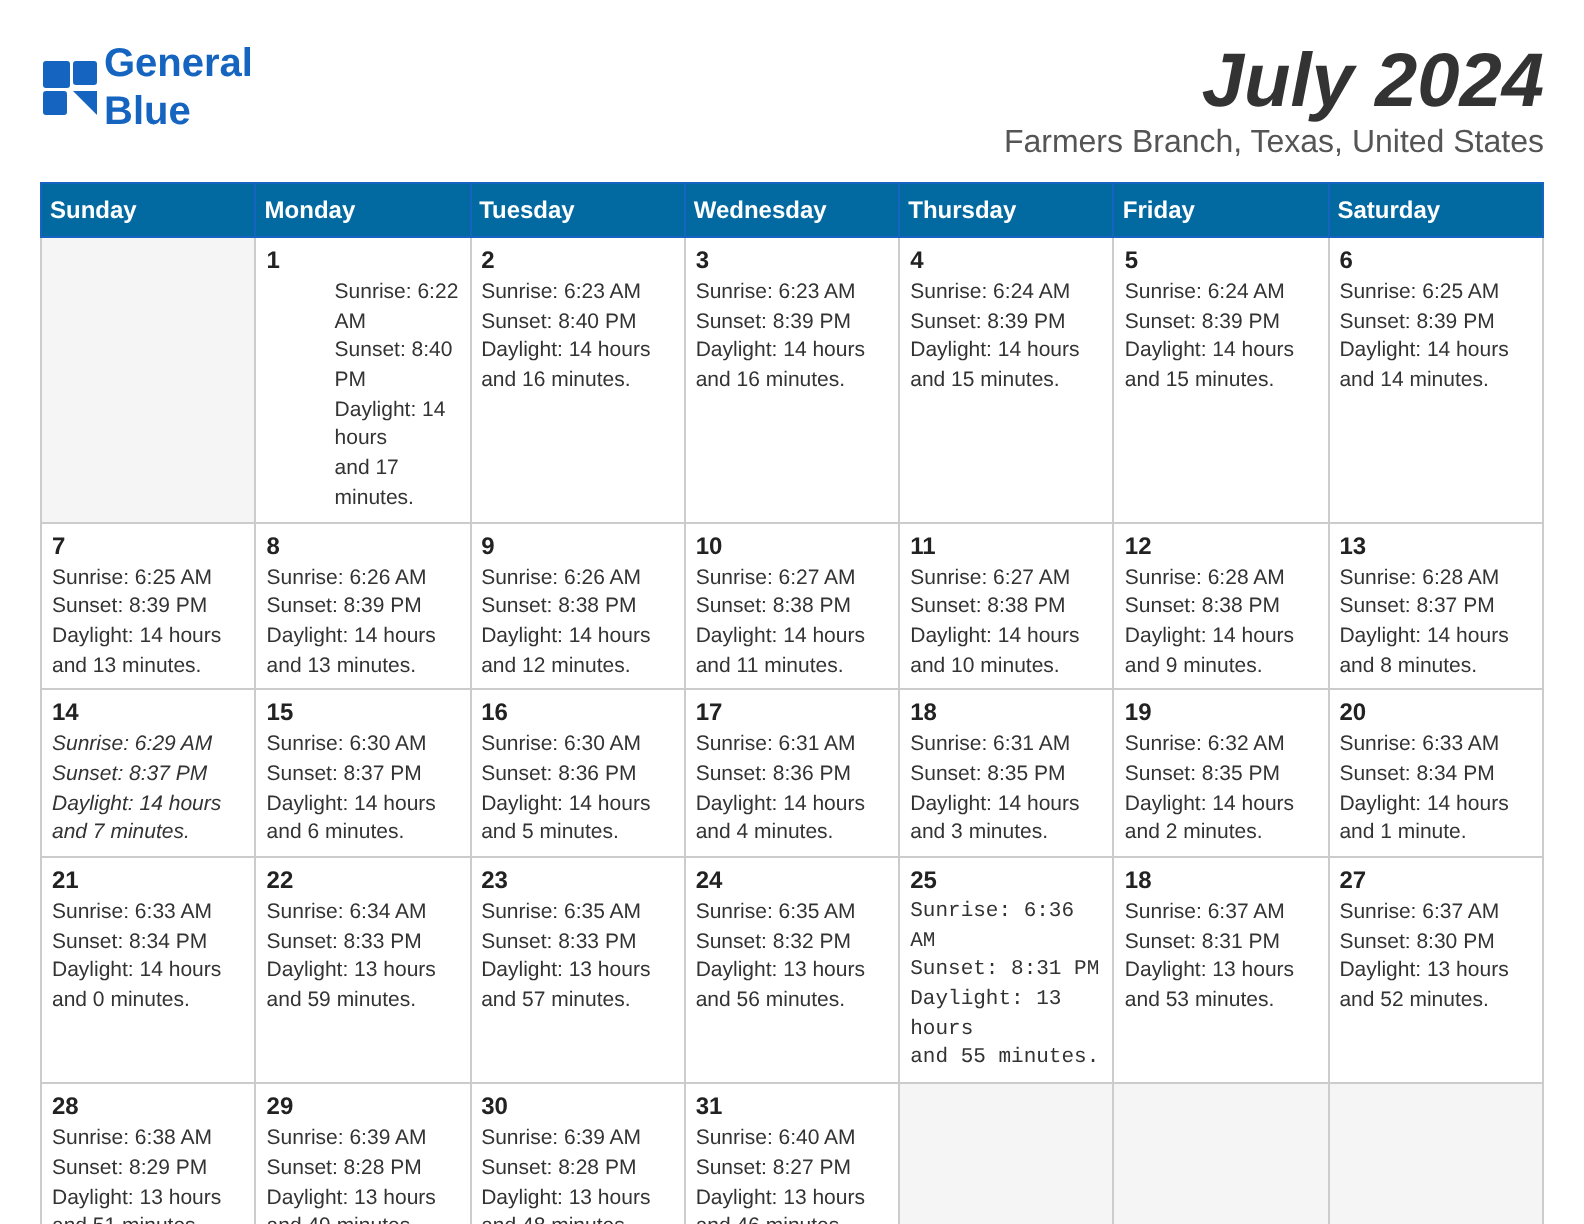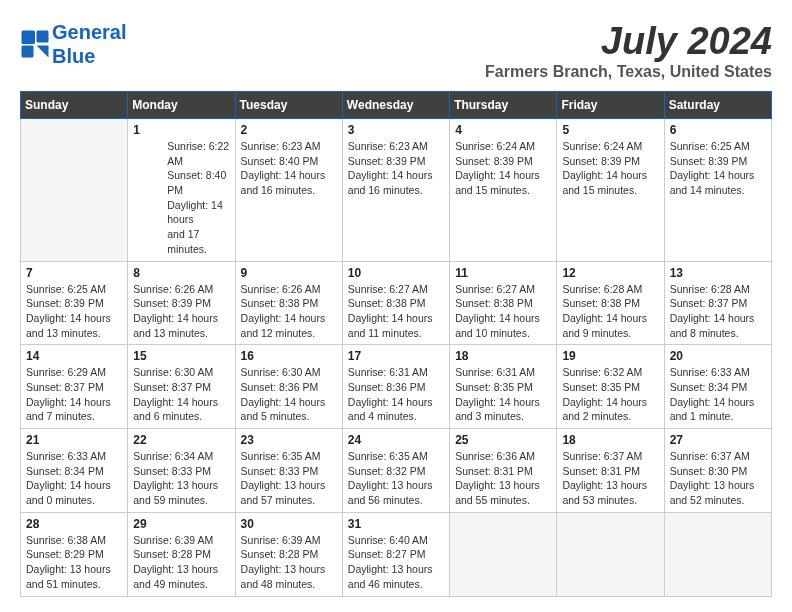--- a/index.html
+++ b/index.html
@@ -39,29 +39,29 @@
     }
     .month-year {
       font-size: 38px;
       font-weight: bold;
       color: #333;
       font-style: italic;
     }
     .location {
       font-size: 16px;
       color: #555;
-      font-weight: bold;
+      font-weight: normal;
     }
     table {
       width: 100%;
       border-collapse: collapse;
       font-size: 11px;
     }
     thead tr th {
-      background-color: #404040;
+      background-color: #0369a1;
       color: #fff;
       padding: 6px 4px;
       text-align: left;
       font-size: 12px;
       border: 1px solid #1565c0;
     }
     tbody tr td {
       border: 1px solid #ccc;
       padding: 4px 5px;
       vertical-align: top;
@@ -217,21 +217,21 @@
           <div class="day-num">13</div>
           <div class="day-info" style="white-space: pre-line;">Sunrise: 6:28 AM
 Sunset: 8:37 PM
 Daylight: 14 hours
 and 8 minutes.</div>
         </td>
       </tr>
       <tr>
         <td>
           <div class="day-num">14</div>
-          <div class="day-info" style="white-space: pre-line;">Sunrise: 6:29 AM
+          <div class="day-info" style="white-space: pre-line; font-style: italic;">Sunrise: 6:29 AM
 Sunset: 8:37 PM
 Daylight: 14 hours
 and 7 minutes.</div>
         </td>
         <td>
           <div class="day-num">15</div>
           <div class="day-info" style="white-space: pre-line;">Sunrise: 6:30 AM
 Sunset: 8:37 PM
 Daylight: 14 hours
 and 6 minutes.</div>
@@ -296,21 +296,21 @@
         </td>
         <td>
           <div class="day-num">24</div>
           <div class="day-info" style="white-space: pre-line;">Sunrise: 6:35 AM
 Sunset: 8:32 PM
 Daylight: 13 hours
 and 56 minutes.</div>
         </td>
         <td>
           <div class="day-num">25</div>
-          <div class="day-info" style="white-space: pre-line;">Sunrise: 6:36 AM
+          <div class="day-info" style="white-space: pre-line; font-family: Liberation Mono, monospace;">Sunrise: 6:36 AM
 Sunset: 8:31 PM
 Daylight: 13 hours
 and 55 minutes.</div>
         </td>
         <td>
           <div class="day-num">18</div>
           <div class="day-info" style="white-space: pre-line;">Sunrise: 6:37 AM
 Sunset: 8:31 PM
 Daylight: 13 hours
 and 53 minutes.</div>

